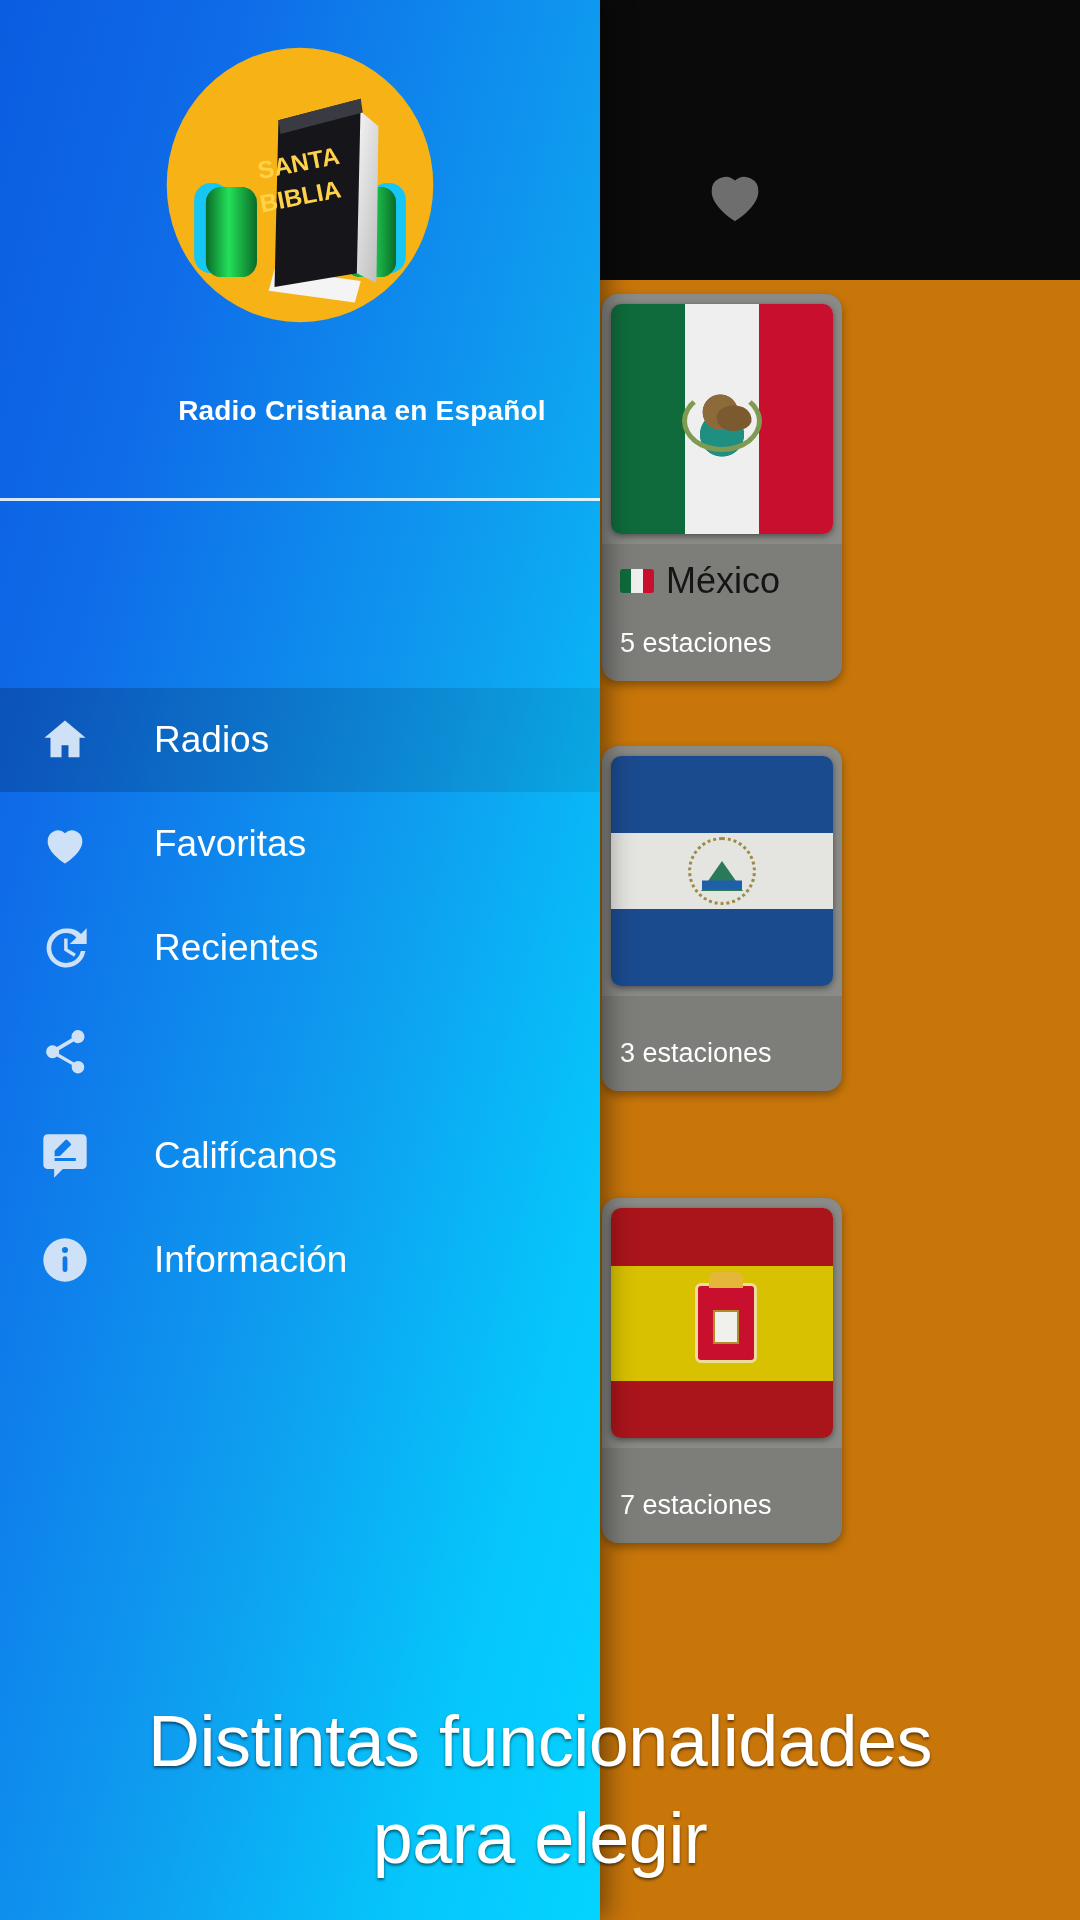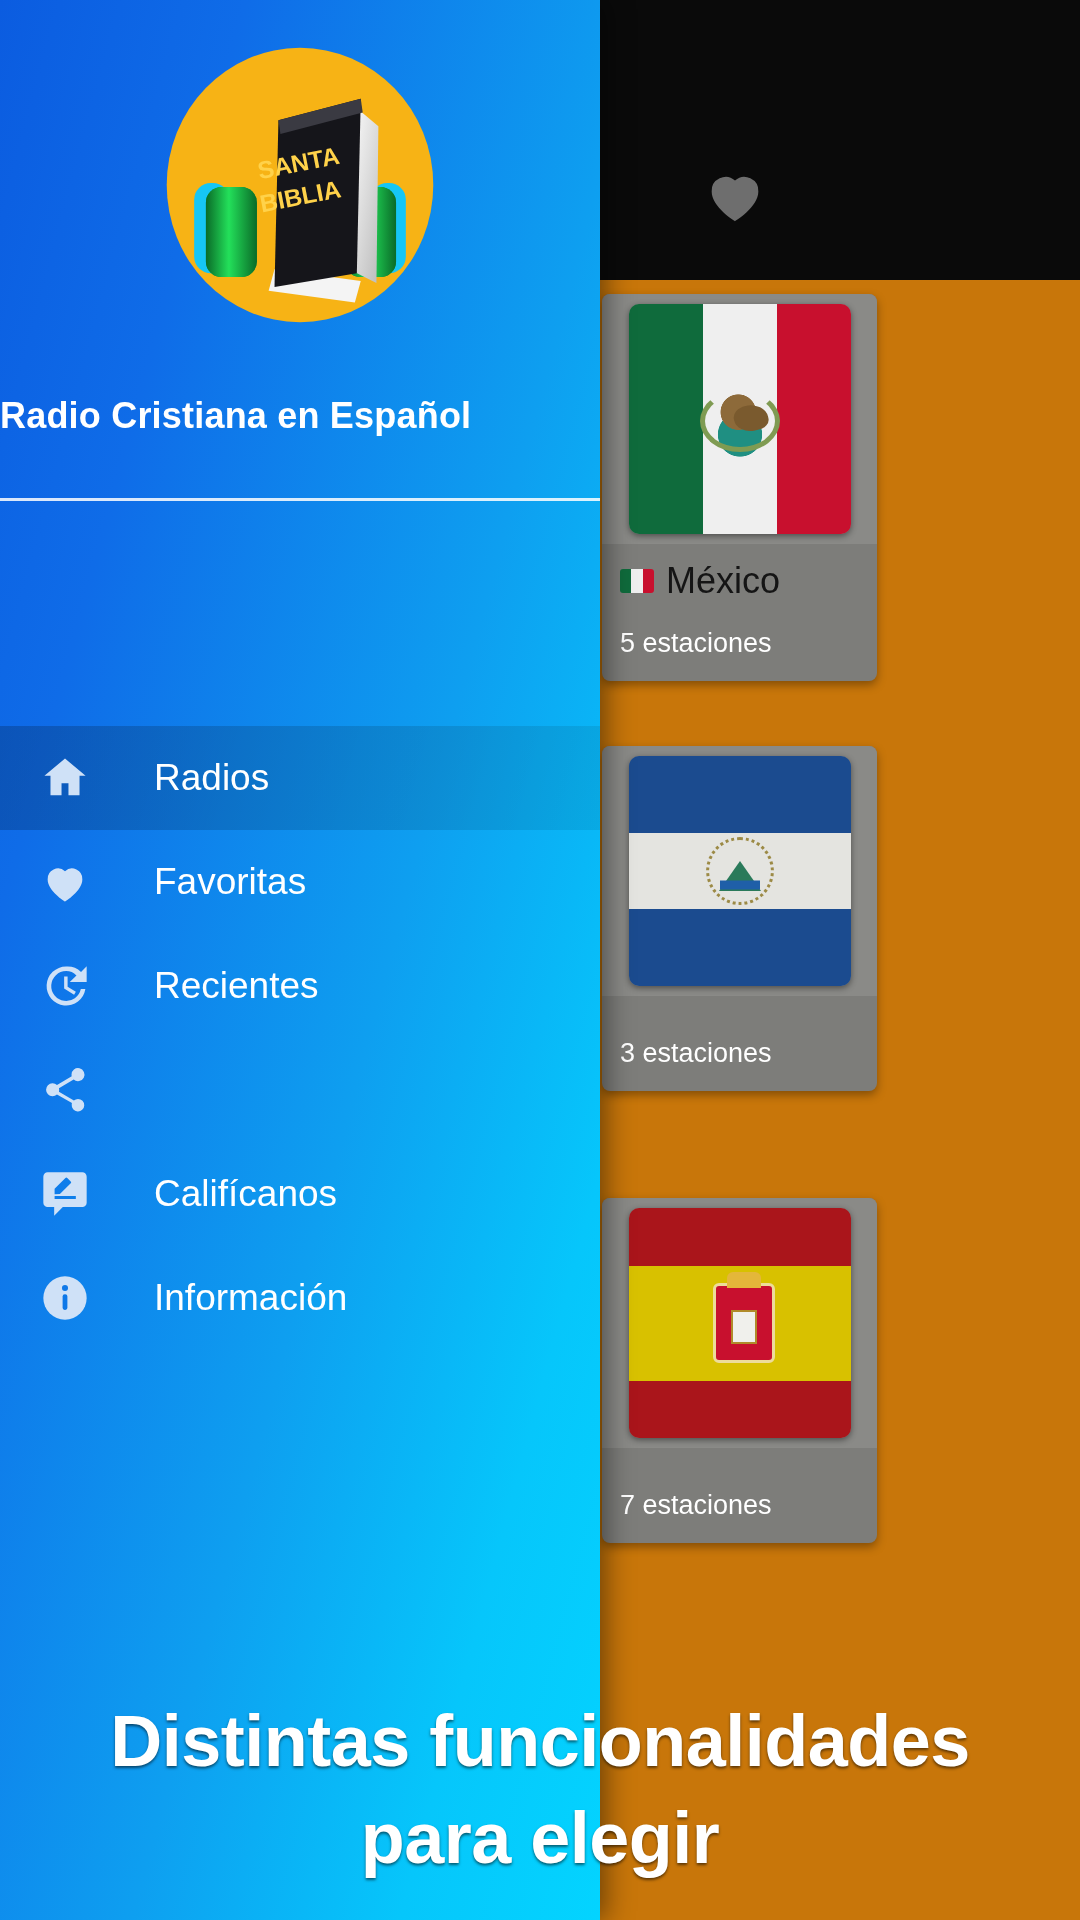--- a/index.html
+++ b/index.html
@@ -27,23 +27,23 @@
     color:#6e6e6e;
   }
   .appbar-fav svg{width:100%;height:100%;display:block;fill:currentColor;}
 
   .cards-scroll{
     position:absolute;top:280px;left:0;width:1080px;bottom:0;
     background:#c8760a;
     padding:0 0 0 0;
   }
   .country-card{
-    position:absolute;left:602px;width:275px;
+    position:absolute;left:602px;width:240px;
     background:#7d7d7a;
-    border-radius:8px;
+    border-radius:16px;
     box-shadow:0 4px 10px rgba(0,0,0,.35);
     overflow:hidden;
   }
   .flag-wrap{
     position:relative;width:100%;height:250px;
     background:#8a8a87;
     display:flex;align-items:center;justify-content:center;
   }
   .flag-img{
     width:222px;height:230px;border-radius:10px;overflow:hidden;position:relative;
@@ -116,28 +116,28 @@
     background:linear-gradient(105deg,#0b5ce0 0%,#0f6ce8 22%,#0e9ff0 58%,#06c6fb 82%,#03d4ff 100%);
     box-shadow:6px 0 26px rgba(0,0,0,.45);
     overflow:hidden;
   }
   .drawer-header{position:relative;height:470px;}
   .logo{
     position:absolute;left:153px;top:38px;width:294px;height:294px;
   }
   .logo svg{width:100%;height:100%;display:block;}
   .drawer-title{
-    position:absolute;left:0;top:395px;width:724px;text-align:left;
-    font-size:36px;font-weight:bold;color:#ffffff;letter-spacing:.2px;
+    position:absolute;left:0;top:395px;width:724px;text-align:center;
+    font-size:28px;font-weight:bold;color:#ffffff;letter-spacing:.2px;
   }
   .drawer-divider{
     position:absolute;left:0;top:498px;width:600px;height:3px;background:rgba(255,255,255,.85);
   }
 
-  .menu{position:absolute;top:688px;left:0;width:600px;margin-top:38px;}
+  .menu{position:absolute;top:688px;left:0;width:600px;}
   .menu-item{
     position:relative;display:flex;align-items:center;height:104px;
     padding-left:34px;box-sizing:border-box;
   }
   .menu-item.selected{
     background:linear-gradient(105deg, rgba(0,0,0,.20) 0%, rgba(0,0,0,.13) 60%, rgba(0,0,0,.08) 100%);
   }
   .menu-icon{
     width:62px;height:62px;flex:0 0 auto;color:#cfe1f7;
     display:flex;align-items:center;justify-content:center;
@@ -148,21 +148,21 @@
   }
 
   
   #caption{
     position:absolute;left:0;bottom:0;width:1080px;height:260px;
     display:flex;flex-direction:column;align-items:center;justify-content:center;
     pointer-events:none;
   }
   .cap-line{
     position:relative;display:inline-block;
-    color:#ffffff;font-size:72px;font-weight:bold;letter-spacing:-.5px;
+    color:#ffffff;font-size:72px;font-weight:normal;letter-spacing:-.5px;
     text-align:center;line-height:1.12;
     padding:6px 26px;
     text-shadow:0 2px 3px rgba(0,0,0,.55);
   }
   .cap-line:before{
     content:"";position:absolute;left:0;right:0;top:2px;bottom:2px;
     background:rgba(13,38,44,.78);
     border-radius:46px;
     z-index:-1;
     filter:blur(1px);

